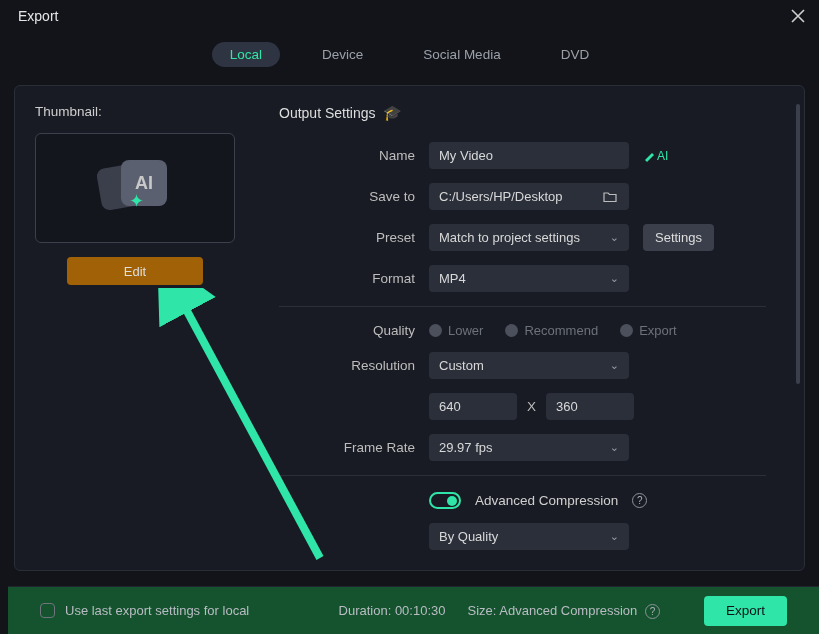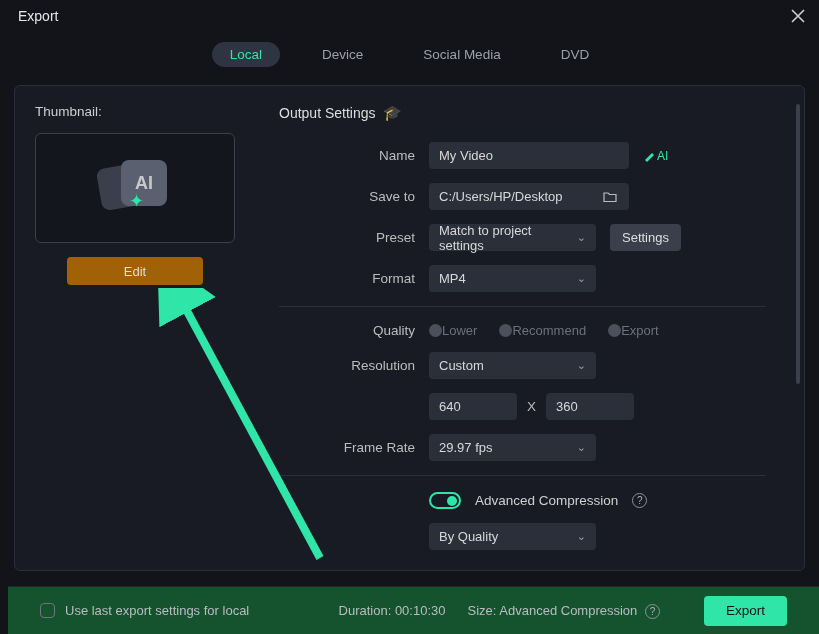--- a/index.html
+++ b/index.html
@@ -84,34 +84,34 @@
 }
 .row-label {
   width: 150px; text-align: right; color: #bdbdbd; font-size: 13.5px;
   padding-right: 14px;
 }
 .input, .select {
   background: #2a2f3a; border: none; border-radius: 4px;
   height: 27px; padding: 0 10px; color: #d8d8d8; font-size: 13px;
 }
 .input { width: 200px; }
-.select { width: 167px; display: flex; align-items: center; justify-content: space-between; cursor: pointer; }
+.select { width: 200px; display: flex; align-items: center; justify-content: space-between; cursor: pointer; }
 .select .chev { color: #9a9ea7; font-size: 11px; }
 .input-sm { width: 88px; text-align: left; }
 .ai-edit { color: #2fe6a8; margin-left: 14px; display: inline-flex; align-items: center; gap: 2px; font-size: 12px; cursor: pointer; }
 .folder-icon { color: #bdbdbd; margin-left: -26px; pointer-events: none; }
 .settings-btn {
   margin-left: 14px; height: 27px; padding: 0 12px;
   background: #3a3f4b; border-radius: 4px; color: #dedede;
   display: inline-flex; align-items: center; cursor: pointer; font-size: 13px;
 }
 .divider { height: 1px; background: #2b2f3a; margin: 10px 0 16px 0; }
 
 .radio-grp { display: flex; gap: 22px; align-items: center; }
-.radio { display: inline-flex; align-items: center; gap: 0; color: #6d717a; font-size: 13px; cursor: pointer; }
+.radio { display: inline-flex; align-items: center; gap: 6px; color: #6d717a; font-size: 13px; cursor: pointer; }
 .radio-dot { width: 13px; height: 13px; border-radius: 50%; background: #4b505c; }
 .radio.sel { color: #6d717a; }
 .x-sep { color: #bdbdbd; margin: 0 10px; }
 
 .toggle-row { display: flex; align-items: center; gap: 14px; margin-left: 150px; margin-bottom: 14px; }
 .toggle {
   width: 32px; height: 17px; background: transparent; border: 2px solid #2fe6a8;
   border-radius: 10px; position: relative; cursor: pointer;
 }
 .toggle-knob {

